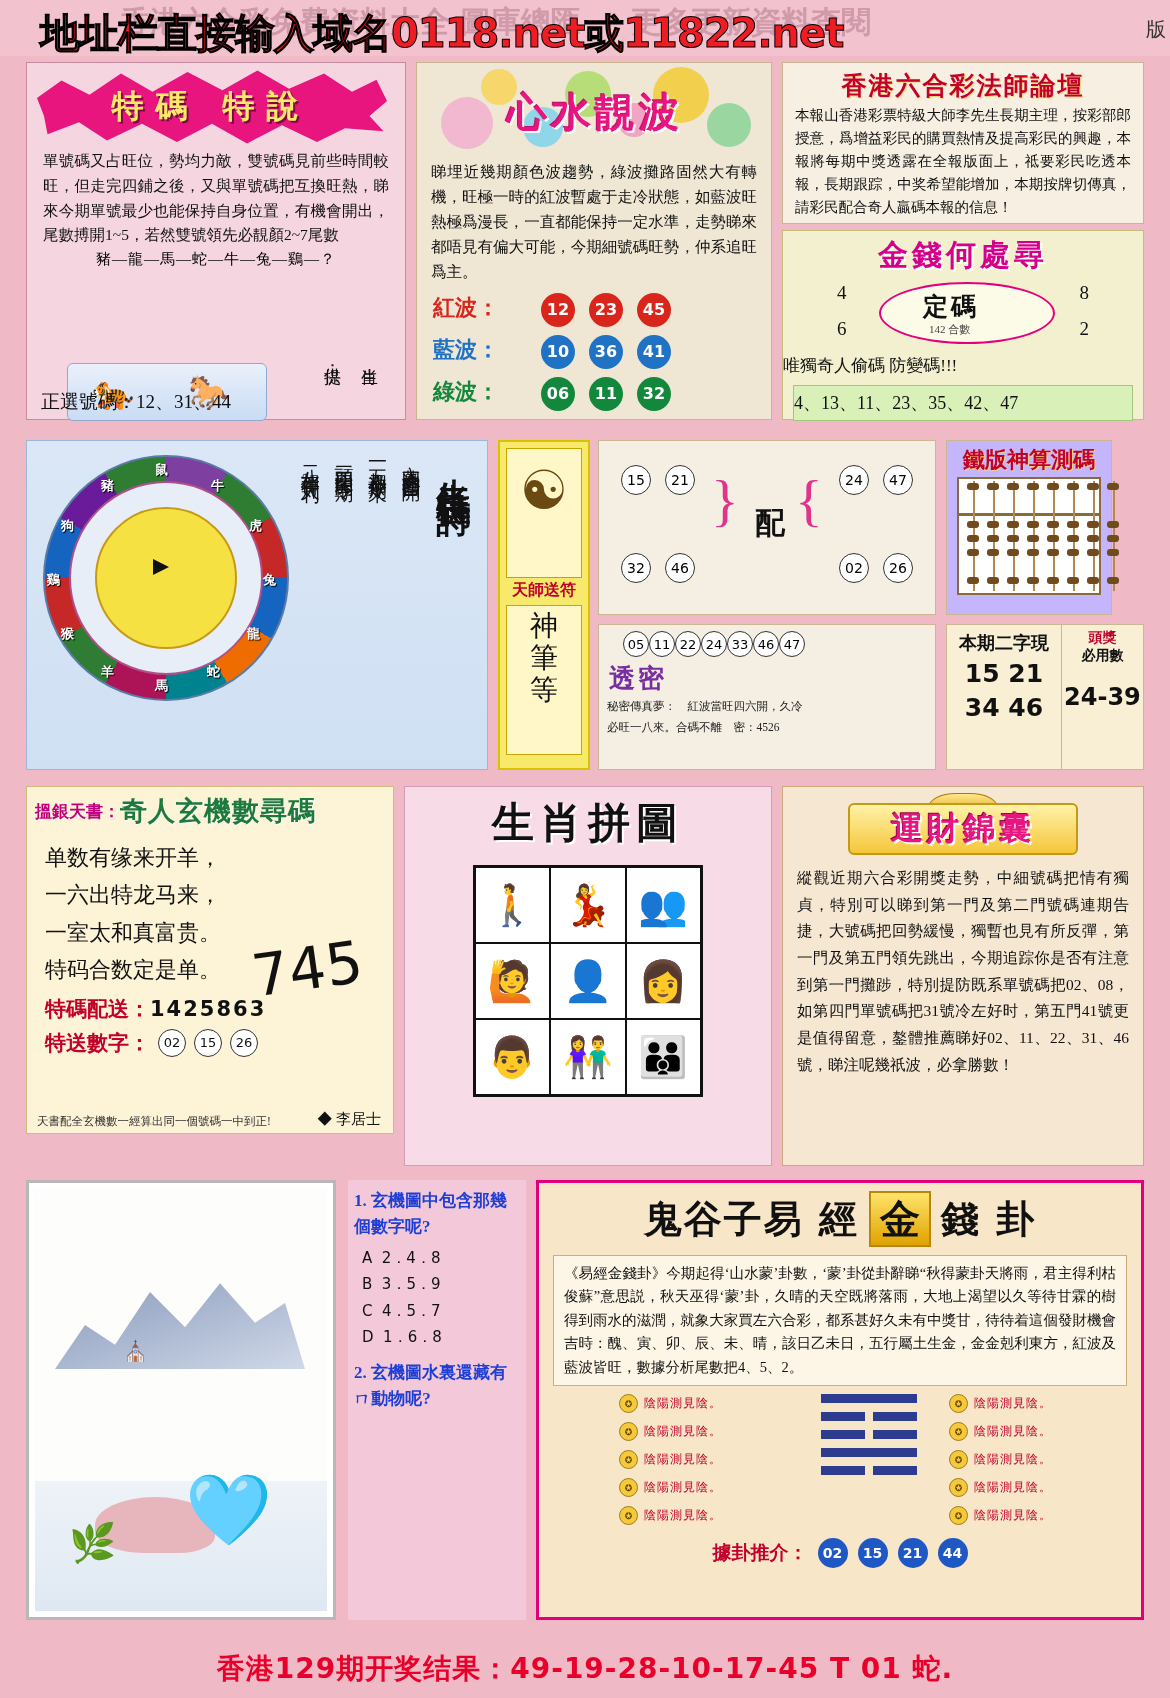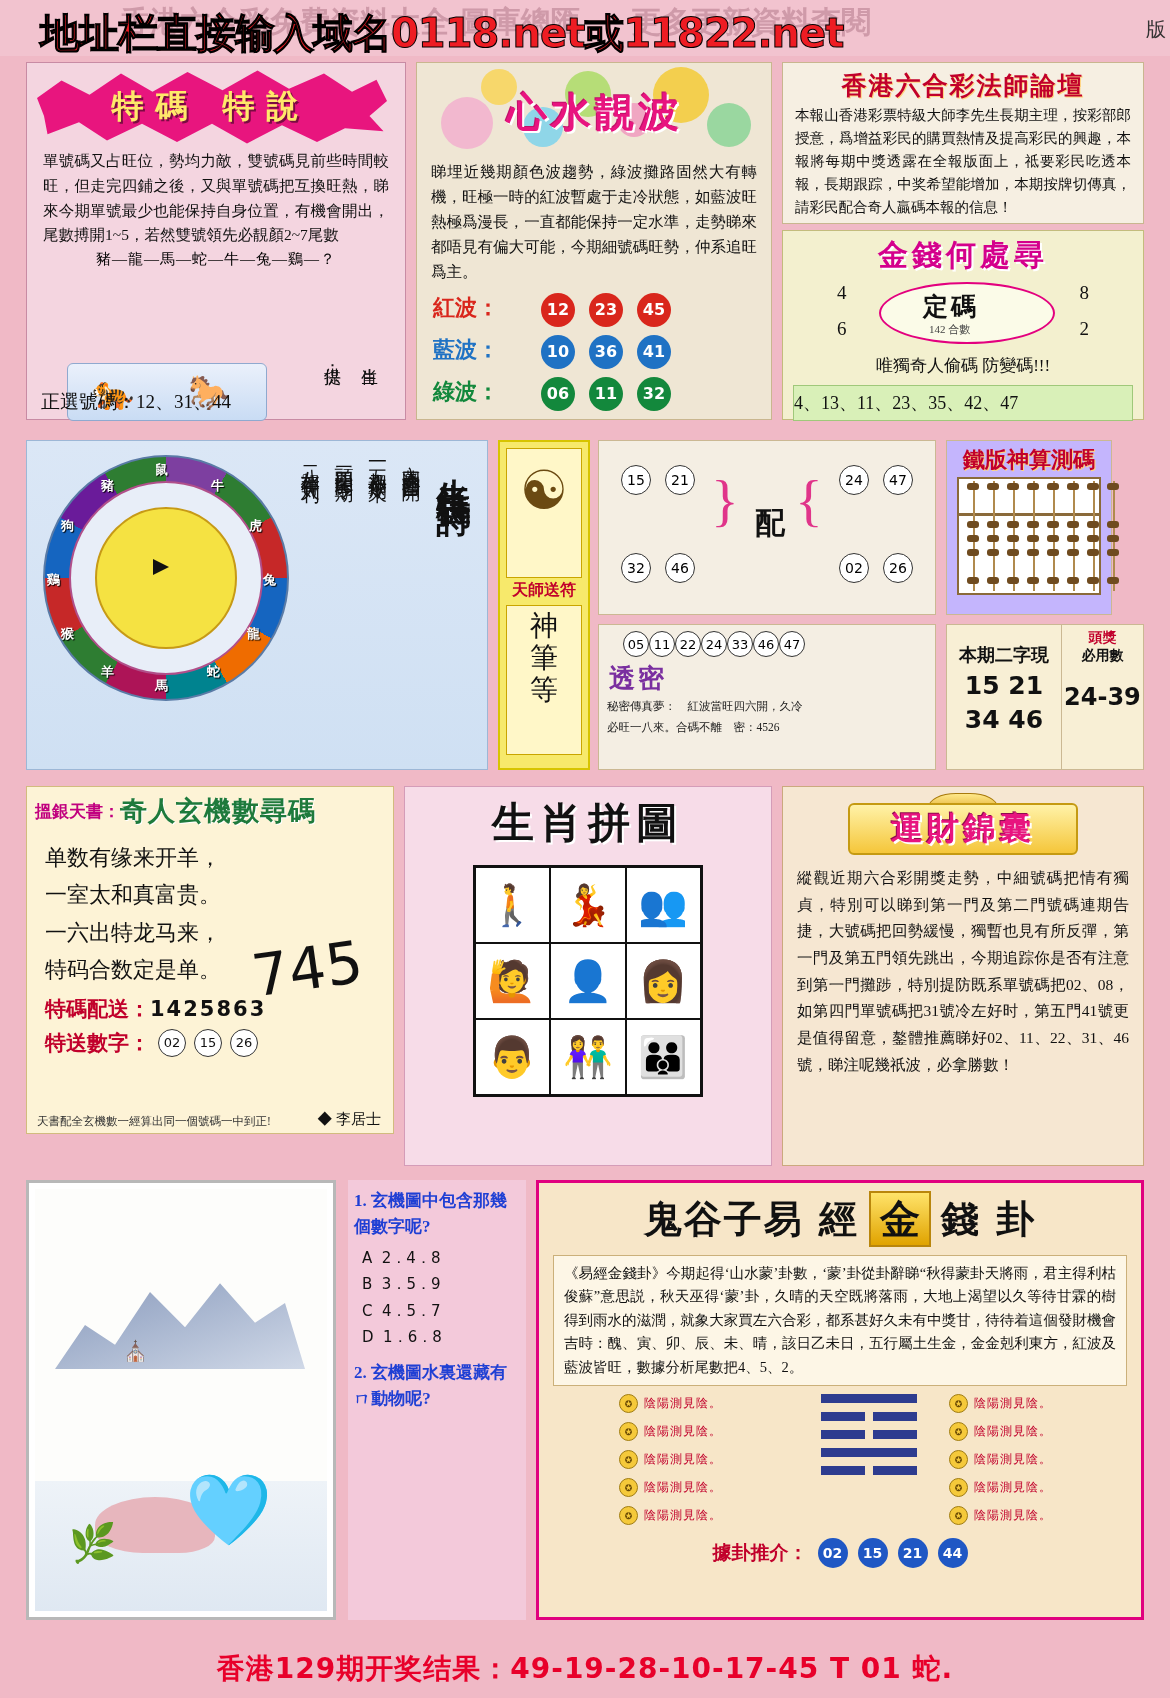--- a/index.html
+++ b/index.html
@@ -155,21 +155,21 @@
   .ellipse {
     position:absolute; left:96px; top:6px; width:176px; height:62px;
     border:2px solid #e3007f; border-radius:50%;
     background:#fbfbe8;
   }
   .ding { position:absolute; left:140px; top:14px; font-size:25px; font-weight:bold; color:#111; letter-spacing:3px;}
   .ding-sub { position:absolute; left:146px; top:46px; font-size:11px; color:#444;}
   .corner { position:absolute; font-size:19px; color:#111; }
   .c-tl{ left:54px; top:6px;} .c-tr{ right:54px; top:6px;}
   .c-bl{ left:54px; top:42px;} .c-br{ right:54px; top:42px;}
-  #p-jinqian .warn { text-align:center; font-size:17px; color:#111; margin-top:2px;}
+  #p-jinqian .warn { font-size:17px; color:#111; margin-top:2px;}
   #p-jinqian .nums {
     margin:8px 10px 0 10px; background:#d9f0b8; border:1px solid #9fc87a;
     font-size:18px; padding:5px 0; color:#111;
   }
 
   
   #p-shengxiao {
     left:26px; top:440px; width:462px; height:330px;
     background:linear-gradient(#dbe7f6,#cfe0f3);
     border:1px solid #9db7d6;
@@ -271,21 +271,21 @@
   .tm-note { font-size:11.5px; color:#222; padding:2px 8px; line-height:1.45; }
 
   
   #p-erzi {
     left:946px; top:624px; width:198px; height:146px;
     background:#f8efd5; border:1px solid #cbb893;
     display:flex;
   }
   #p-erzi .left { width:116px; border-right:1px solid #cbb893; text-align:center;}
   #p-erzi .right { width:82px; text-align:center;}
-  #p-erzi .hd { font-size:18px; font-weight:bold; color:#111; padding:18px 0 2px;}
+  #p-erzi .hd { font-size:18px; font-weight:bold; color:#111; padding:6px 0 2px;}
   #p-erzi .bignum { font-size:25px; font-weight:bold; color:#111; line-height:1.35; font-family:"DejaVu Sans", sans-serif;}
   #p-erzi .hd2 { font-size:14px; font-weight:bold; color:#c1002b; padding:4px 0 0;}
   #p-erzi .hd3 { font-size:14px; font-weight:bold; color:#111; }
   #p-erzi .rng { font-size:24px; font-weight:bold; color:#111; margin-top:18px; font-family:"DejaVu Sans", sans-serif;}
 
   
   #p-qiren {
     left:26px; top:786px; width:368px; height:348px;
     background:#fdf3d6; border:1px solid #d2bb7e;
   }
@@ -624,22 +624,22 @@
     </div>
   </div>
 
   <div class="panel" id="p-qiren">
     <div class="hdrow">
       <span class="hd-left">搵銀天書：</span>
       <span class="hd-right">奇人玄機數尋碼</span>
     </div>
     <div class="poem4">
       <div>单数有缘来开羊，</div>
+      <div>一六出特龙马来，</div>
       <div>一室太和真富贵。</div>
-      <div>一六出特龙马来，</div>
       <div>特码合数定是单。</div>
     </div>
     <div class="scrawl">745</div>
     <div class="peisong">
       <span>特碼配送：</span><span class="v">1425863</span>
     </div>
     <div class="tesong">
       <span>特送數字：</span>
       <span class="q-ball">02</span>
       <span class="q-ball">15</span>

